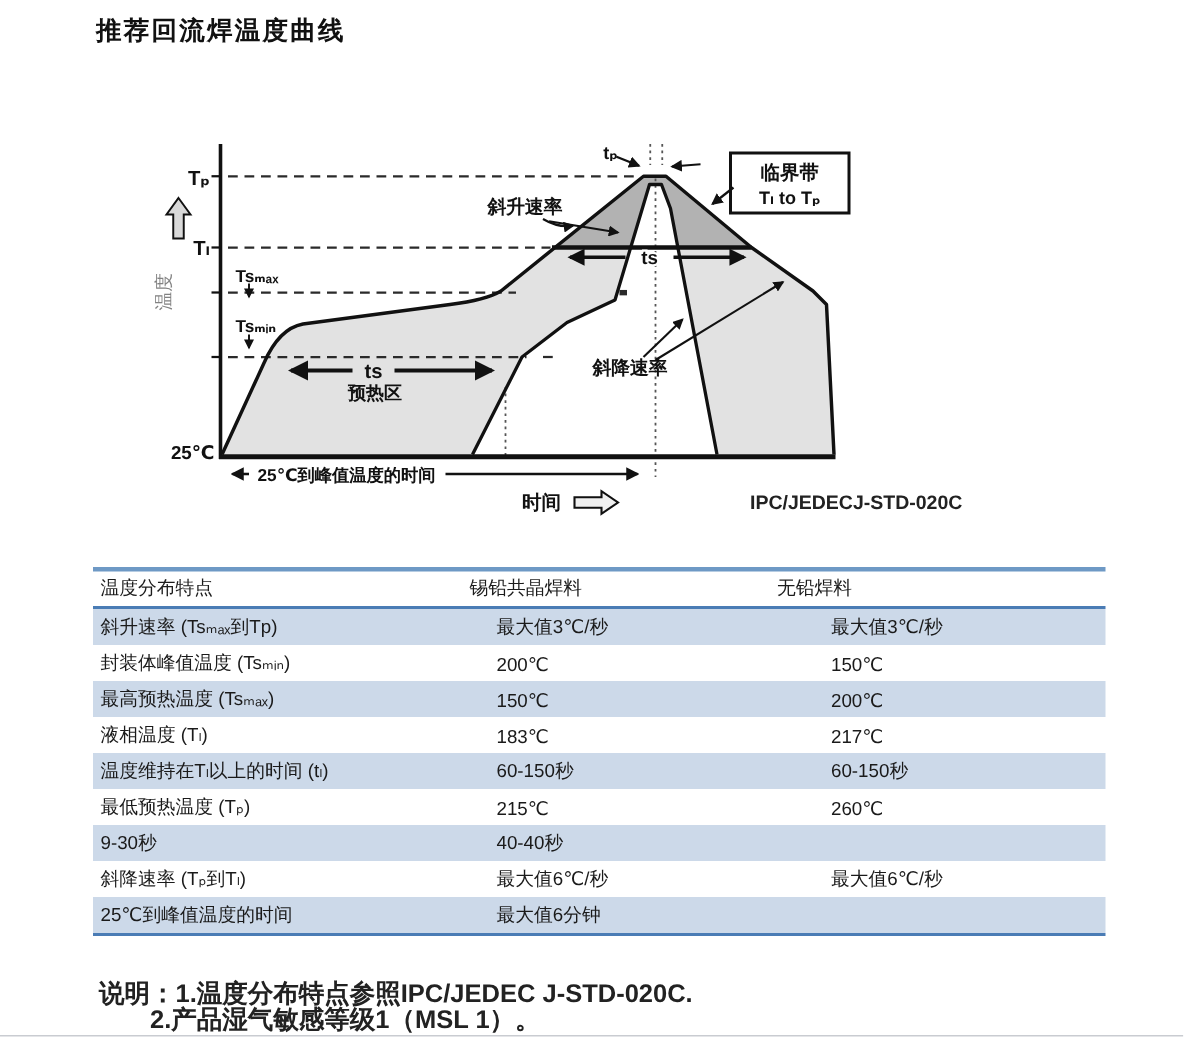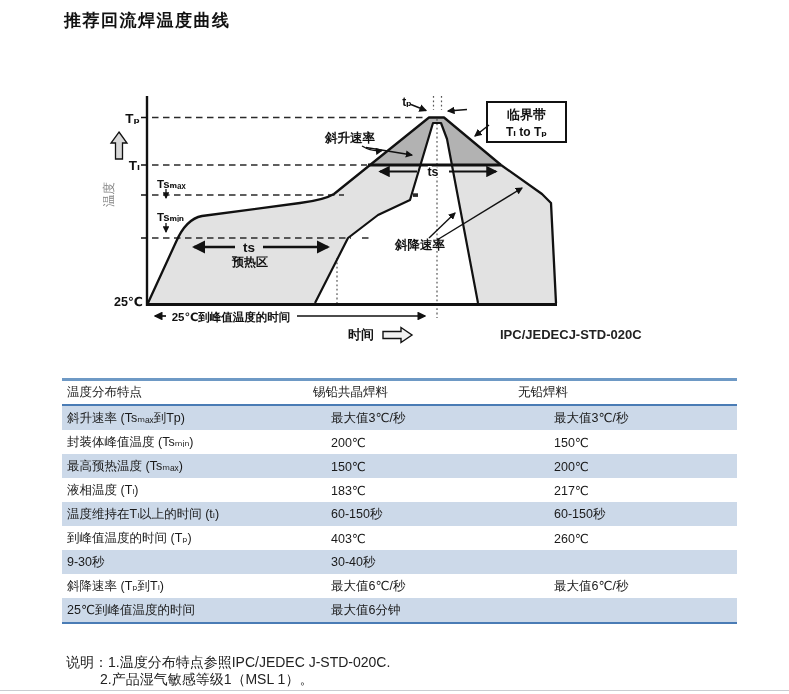--- a/index.html
+++ b/index.html
@@ -10,21 +10,21 @@
   svg text{font-family:"Liberation Sans","DejaVu Sans",sans-serif;}
   .dlabel{font-weight:700;fill:#111;}
   .halo{paint-order:stroke;stroke:#fff;stroke-width:3px;}
   .table{position:absolute;left:62px;top:378px;width:675px;font-size:12.5px;}
   .thead{display:grid;grid-template-columns:246px 205px 1fr;align-items:center;height:23px;
          border-top:3px solid #6e99c5;border-bottom:2px solid #4a7cb5;font-weight:400;color:#1c1c1c;}
   .tbody{border-bottom:2px solid #4a7cb5;}
   .trow{display:grid;grid-template-columns:246px 205px 1fr;align-items:center;height:24px;gap:18px;}
   .trow:nth-child(odd){background:#ccd9e9;}
   .cell{padding-left:5px;white-space:nowrap;overflow:hidden;}
-  .notes{position:absolute;left:66px;top:654px;font-size:14px;color:#222;line-height:17px;}
+  .notes{position:absolute;left:66px;top:654px;font-size:17px;color:#222;line-height:17px;font-weight:bold;}
   .note-line2{padding-left:34px;}
   .page-bottom-line{position:absolute;left:0;top:690px;width:789px;height:1px;background:#c9ccd1;}
 </style>
 </head>
 <body>
 
 <div class="page">
 
   <div class="title">推荐回流焊温度曲线</div>
 
@@ -156,27 +156,27 @@
         <span class="cell">液相温度 (Tₗ)</span>
         <span class="cell">183℃</span>
         <span class="cell">217℃</span>
       </div>
       <div class="trow">
         <span class="cell">温度维持在Tₗ以上的时间 (tₗ)</span>
         <span class="cell">60-150秒</span>
         <span class="cell">60-150秒</span>
       </div>
       <div class="trow">
-        <span class="cell">到峰值温度的时间 (Tₚ)</span>
-        <span class="cell">403℃</span>
+        <span class="cell">最低预热温度 (Tₚ)</span>
+        <span class="cell">215℃</span>
         <span class="cell">260℃</span>
       </div>
       <div class="trow">
         <span class="cell">9-30秒</span>
-        <span class="cell">30-40秒</span>
+        <span class="cell">40-40秒</span>
       </div>
       <div class="trow">
         <span class="cell">斜降速率 (Tₚ到Tₗ)</span>
         <span class="cell">最大值6℃/秒</span>
         <span class="cell">最大值6℃/秒</span>
       </div>
       <div class="trow">
         <span class="cell">25℃到峰值温度的时间</span>
         <span class="cell">最大值6分钟</span>
       </div>

